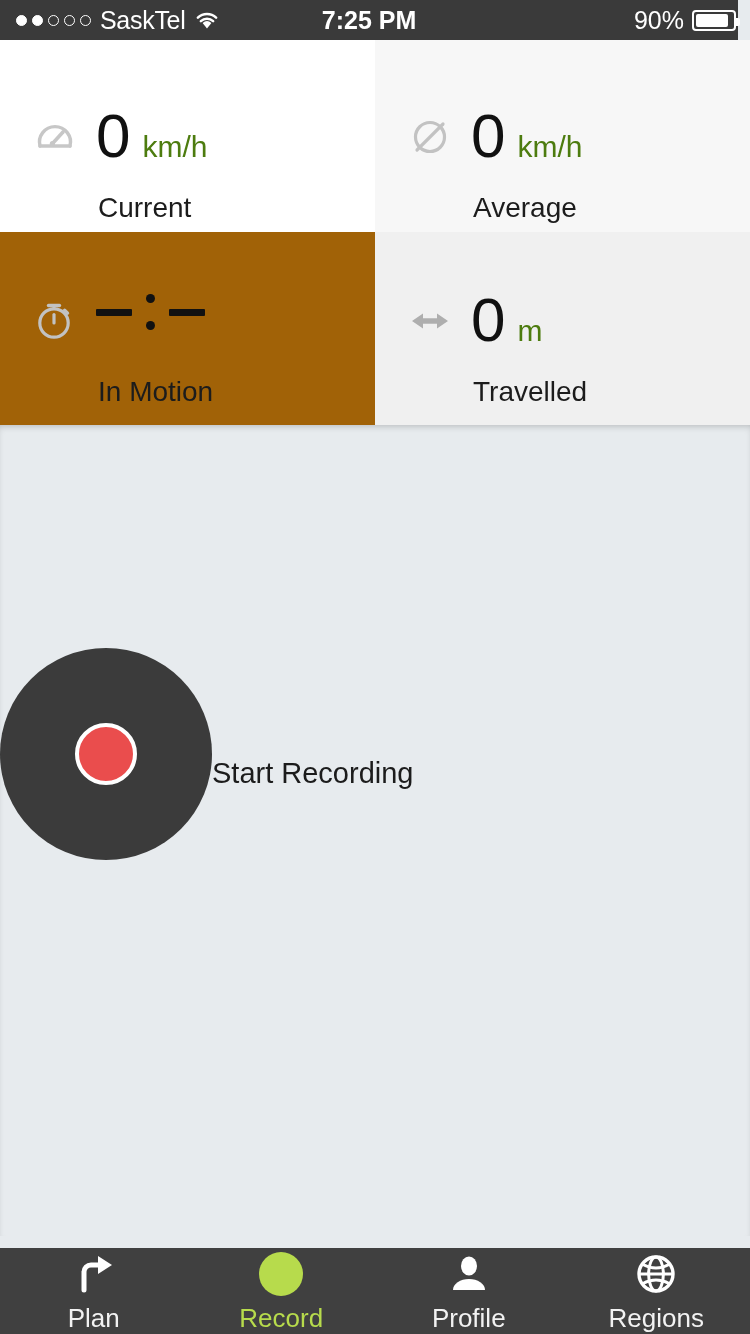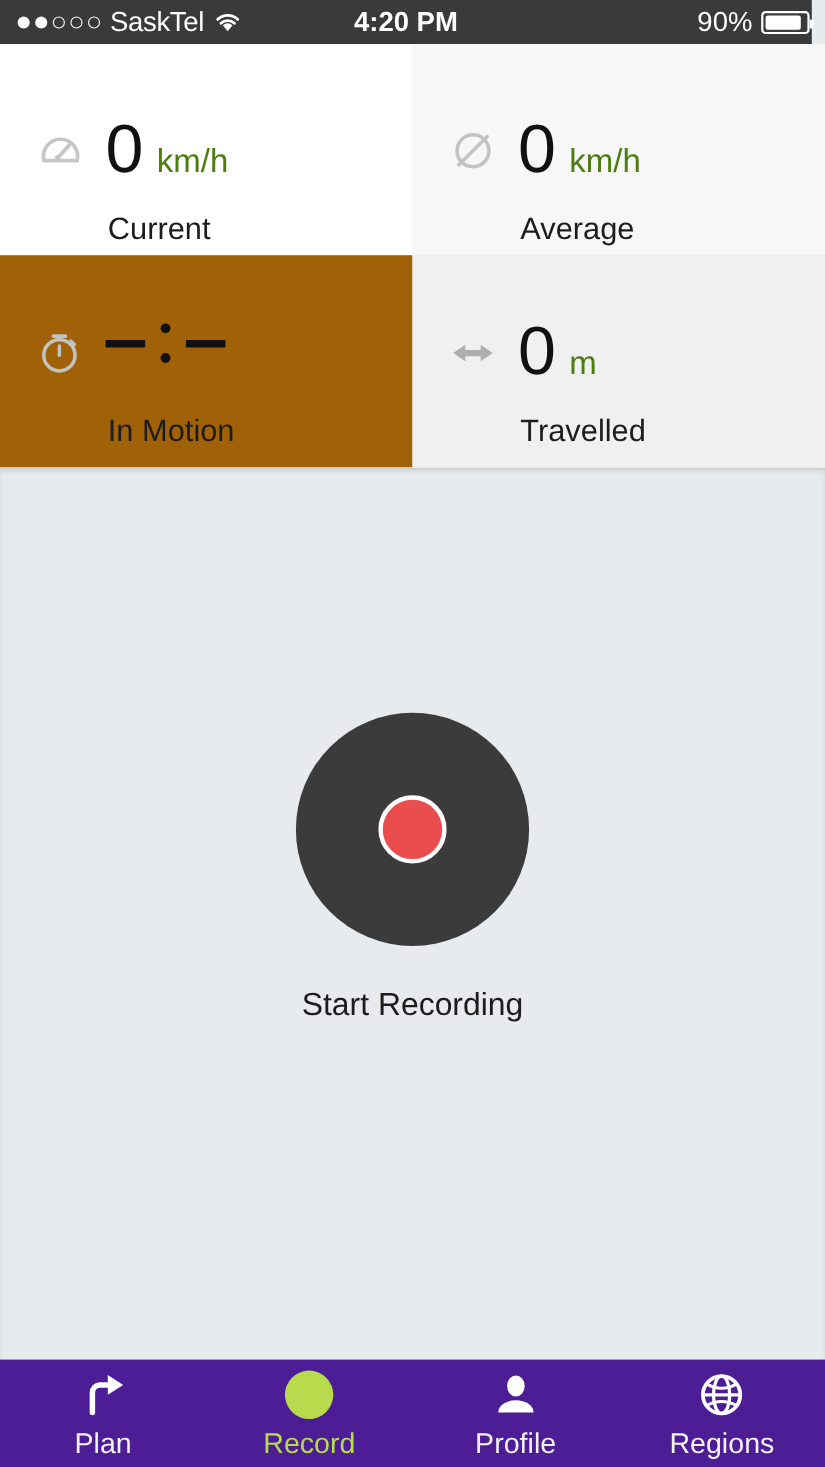--- a/index.html
+++ b/index.html
@@ -48,37 +48,37 @@
   .dash{ width:36px; height:7px; background:#111111; border-radius:1px; }
   .colon{ display:flex; flex-direction:column; gap:18px; }
   .colon span{ width:9px; height:9px; border-radius:50%; background:#111111; display:block; }
 
   
   .main{
     position:absolute; top:425px; left:0; width:750px; height:811px;
     background:#e7ebee;
     box-shadow: inset 0 4px 7px -3px rgba(0,0,0,0.22);
   }
-  .rec-wrap{ position:absolute; left:0; right:0; top:223px; display:flex; flex-direction:column; align-items:center; }
+  .rec-wrap{ position:absolute; left:0; right:0; top:223px; display:flex; flex-direction:row; align-items:center; }
   .rec-btn{
     width:212px; height:212px; border-radius:50%;
     background:#3b3b3b;
     display:flex; align-items:center; justify-content:center;
     cursor:pointer;
   }
   .rec-inner{
     width:62px; height:62px; border-radius:50%;
     background:#ea4d4d; border:4px solid #ffffff;
   }
   .rec-label{ margin-top:38px; font-size:29px; color:#1c1c1c; }
 
   
   .tabbar{
-    position:absolute; left:0; bottom:0; width:750px; height:98px;
-    background:#4c1d95; display:flex; align-items:stretch;
+    position:absolute; left:0; bottom:0; width:750px; height:86px;
+    background:#404040; display:flex; align-items:stretch;
   }
   .tab{ flex:1; display:flex; flex-direction:column; align-items:center; justify-content:center; gap:9px; cursor:pointer; }
   .tab-ico{ height:44px; display:flex; align-items:center; justify-content:center; }
   .tab-label{ font-size:26px; color:#f2f2f2; line-height:1; }
   .tab.active .tab-label{ color:#b7db4c; }
   .greendot{ width:44px; height:44px; border-radius:50%; background:#b7db4c; }
 </style>
 </head>
 <body>
 
@@ -95,21 +95,21 @@
       </div>
       <span class="sb-carrier">SaskTel</span>
       <span class="wifi">
         <svg viewBox="0 0 26 20" width="26" height="20">
           <path d="M13 18.4 L8.6 12.9 a7 7 0 0 1 8.8 0 Z" fill="#ffffff"></path>
           <path d="M3.9 7.6 a13.4 13.4 0 0 1 18.2 0" stroke="#ffffff" stroke-width="2.6" fill="none" stroke-linecap="round"></path>
           <path d="M6.9 11.1 a9 9 0 0 1 12.2 0" stroke="#ffffff" stroke-width="2.6" fill="none" stroke-linecap="round"></path>
         </svg>
       </span>
     </div>
-    <div class="sb-center">4:20 PM</div>
+    <div class="sb-center">7:25 PM</div>
     <div class="sb-right">
       <span class="sb-batt-pct">90%</span>
       <span class="batt">
         <span class="batt-fill" id="batt-fill" style="width: 32.4px;"></span>
       </span>
     </div>
   </div>
 
   <div class="tiles">
 

